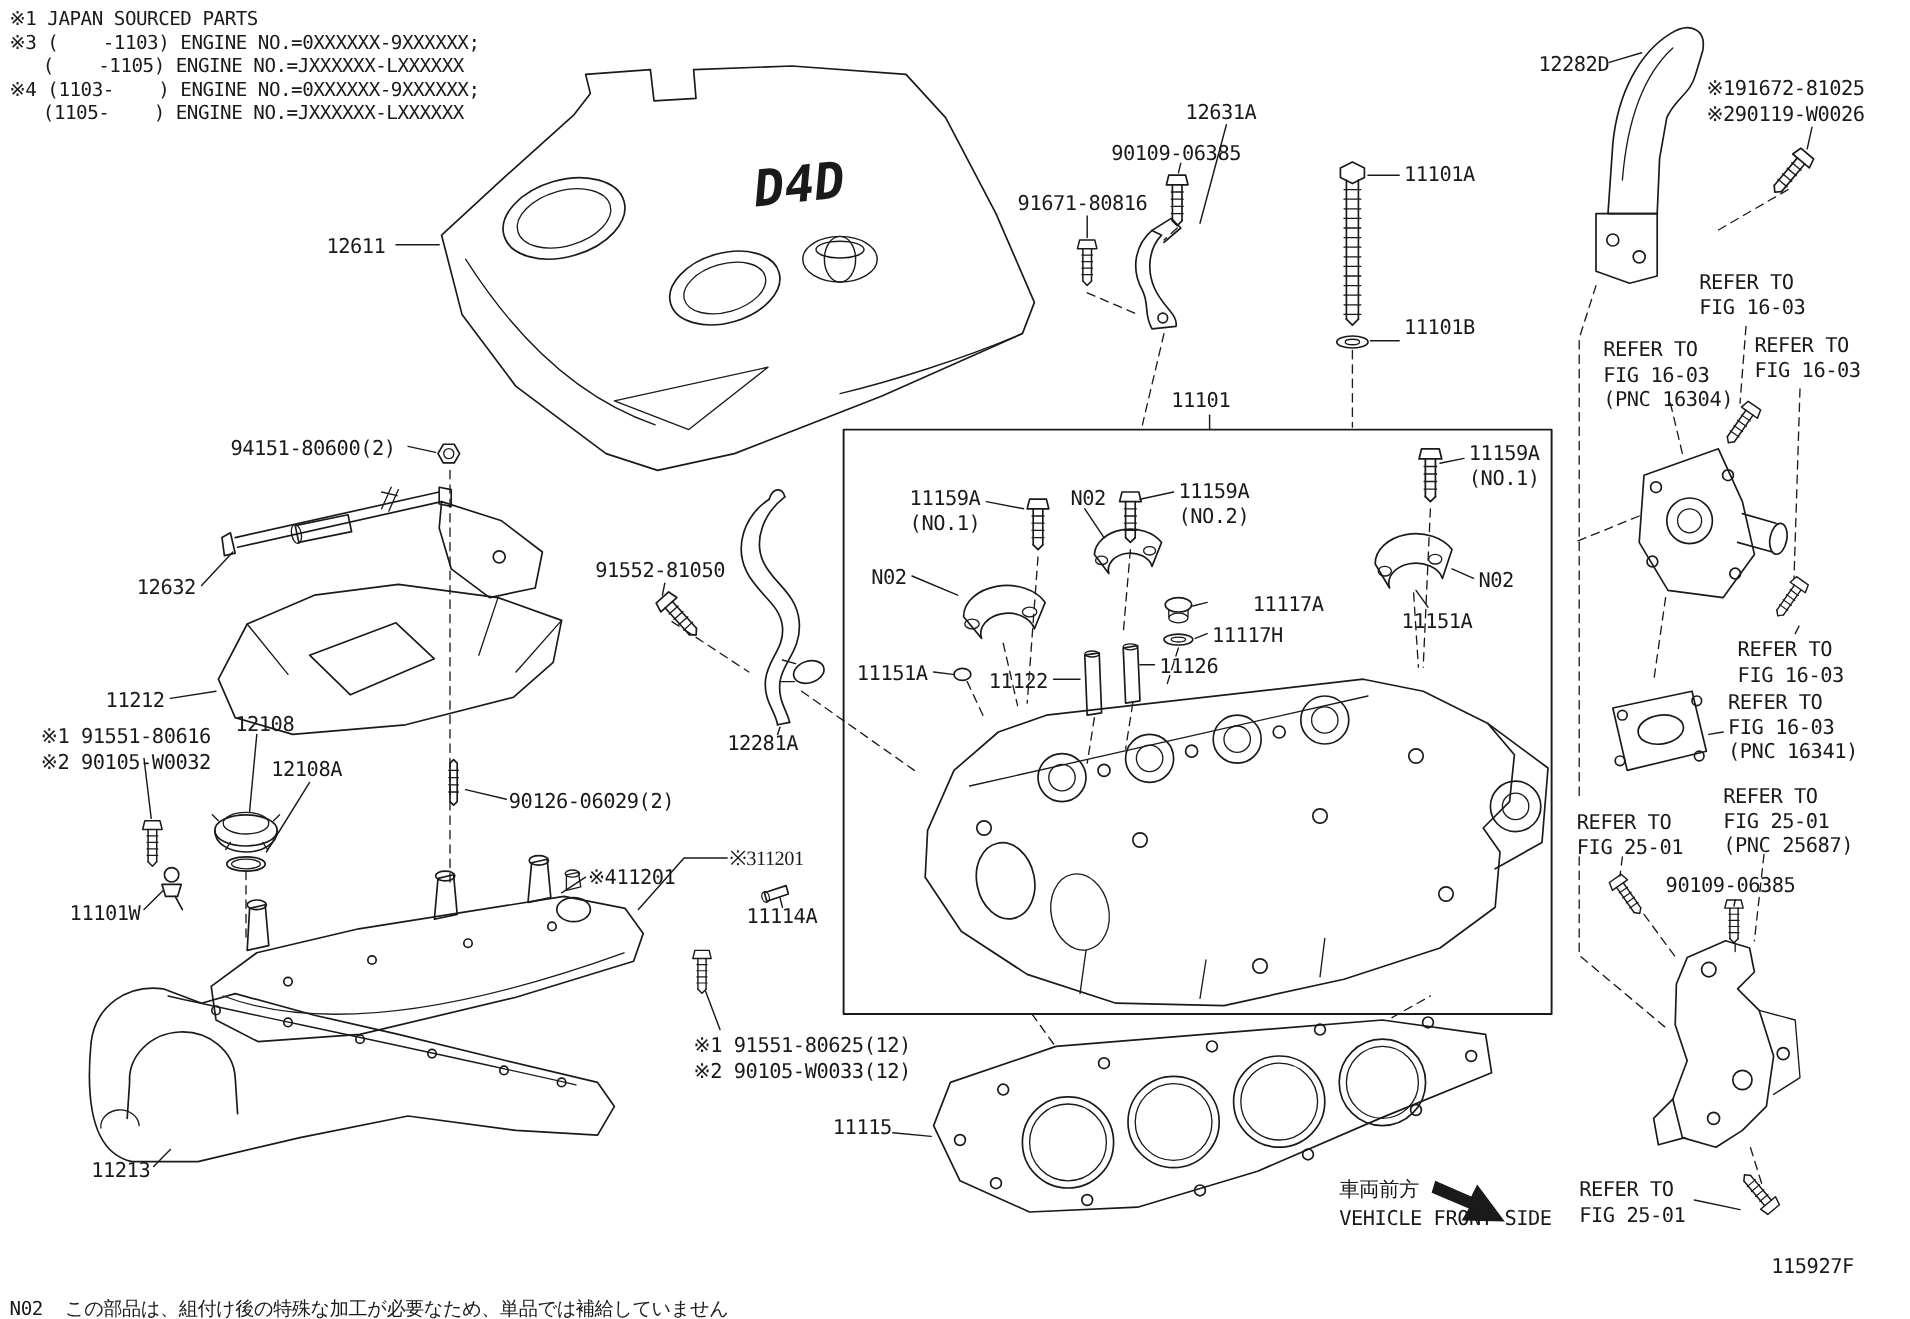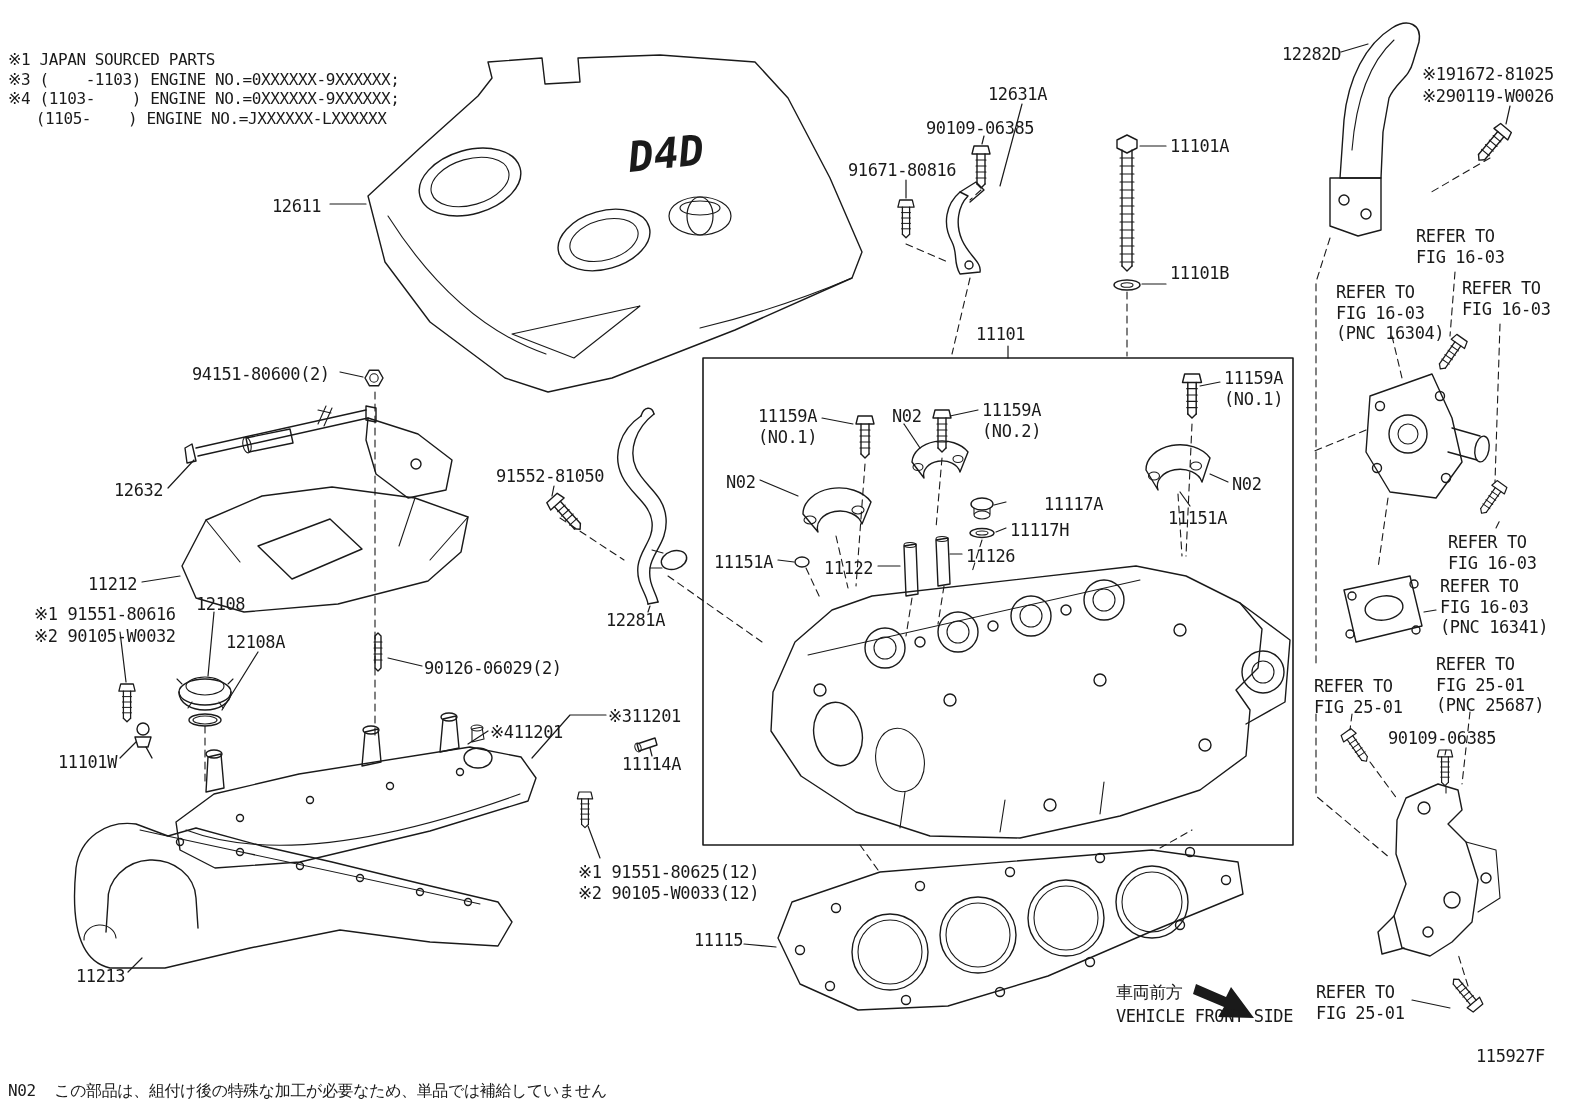--- a/index.html
+++ b/index.html
@@ -8,21 +8,21 @@
     font-family:"DejaVu Sans Mono","DejaVu Sans",monospace;
     color:#1a1a1a;overflow:hidden;
   }
   .diagram-svg{position:absolute;left:0;top:0;}
   .part-label{
     position:absolute;font-size:17px;line-height:1.22;white-space:pre;
     letter-spacing:-0.4px;color:#1a1a1a;
   }
   .header-notes{
     position:absolute;left:8px;top:6px;font-size:16px;line-height:19.5px;
-    white-space:pre;letter-spacing:-0.4px;margin-top:44px;
+    white-space:pre;letter-spacing:-0.4px;
   }
   .footer-notes{
     position:absolute;left:8px;top:1026px;font-size:16px;line-height:26px;
     white-space:pre;letter-spacing:-0.4px;
   }
 </style>
 </head>
 <body>
 
 <div class="stage">
@@ -373,21 +373,21 @@
       <path d="M1352,714 L1350,730"></path>
       <path d="M1470,712 L1462,784"></path>
       <path d="M1446,786 L1446,795"></path>
       <path d="M1370,762 L1398,800"></path>
       <path d="M1468,986 L1458,954"></path>
     </g>
 
     <polygon points="1196,984 1226,997 1231,987 1254,1018 1218,1017 1224,1007 1193,994" fill="#1a1a1a" stroke="none"></polygon>
   </svg>
 
-  <div class="header-notes"><div>※1 JAPAN SOURCED PARTS</div><div>※3 (    -1103) ENGINE NO.=0XXXXXX-9XXXXXX;</div><div>※4 (1103-    ) ENGINE NO.=0XXXXXX-9XXXXXX;</div><div>   (1105-    ) ENGINE NO.=JXXXXXX-LXXXXXX</div></div>
+  <div class="header-notes"><div>※1 JAPAN SOURCED PARTS</div><div>※3 (    -1103) ENGINE NO.=0XXXXXX-9XXXXXX;</div><div>   (    -1105) ENGINE NO.=JXXXXXX-LXXXXXX</div><div>※4 (1103-    ) ENGINE NO.=0XXXXXX-9XXXXXX;</div><div>   (1105-    ) ENGINE NO.=JXXXXXX-LXXXXXX</div></div>
 
   <div>
       <div class="part-label" style="left: 272px; top: 196px;">12611</div>
       <div class="part-label" style="left: 988px; top: 84px;">12631A</div>
       <div class="part-label" style="left: 926px; top: 118px;">90109-06385</div>
       <div class="part-label" style="left: 848px; top: 160px;">91671-80816</div>
       <div class="part-label" style="left: 1170px; top: 136px;">11101A</div>
       <div class="part-label" style="left: 1170px; top: 263px;">11101B</div>
       <div class="part-label" style="left: 1282px; top: 44px;">12282D</div>
       <div class="part-label" style="left: 1422px; top: 64px;">※191672-81025</div>
@@ -417,21 +417,21 @@
       <div class="part-label" style="left: 966px; top: 546px;">11126</div>
       <div class="part-label" style="left: 192px; top: 364px;">94151-80600(2)</div>
       <div class="part-label" style="left: 114px; top: 480px;">12632</div>
       <div class="part-label" style="left: 496px; top: 466px;">91552-81050</div>
       <div class="part-label" style="left: 88px; top: 574px;">11212</div>
       <div class="part-label" style="left: 196px; top: 594px;">12108</div>
       <div class="part-label" style="left: 226px; top: 632px;">12108A</div>
       <div class="part-label" style="left: 34px; top: 604px;">※1 91551-80616</div>
       <div class="part-label" style="left: 34px; top: 626px;">※2 90105-W0032</div>
       <div class="part-label" style="left: 424px; top: 658px;">90126-06029(2)</div>
-      <div class="part-label" style="left: 608px; top: 706px;">※311201</div>
+      <div class="part-label" style="left: 608px; top: 706px; font-family: Liberation Serif, serif;">※311201</div>
       <div class="part-label" style="left: 490px; top: 722px;">※411201</div>
       <div class="part-label" style="left: 606px; top: 610px;">12281A</div>
       <div class="part-label" style="left: 622px; top: 754px;">11114A</div>
       <div class="part-label" style="left: 58px; top: 752px;">11101W</div>
       <div class="part-label" style="left: 76px; top: 966px;">11213</div>
       <div class="part-label" style="left: 578px; top: 862px;">※1 91551-80625(12)
 ※2 90105-W0033(12)</div>
       <div class="part-label" style="left: 694px; top: 930px;">11115</div>
       <div class="part-label" style="left: 1448px; top: 532px;">REFER TO
 FIG 16-03</div>

